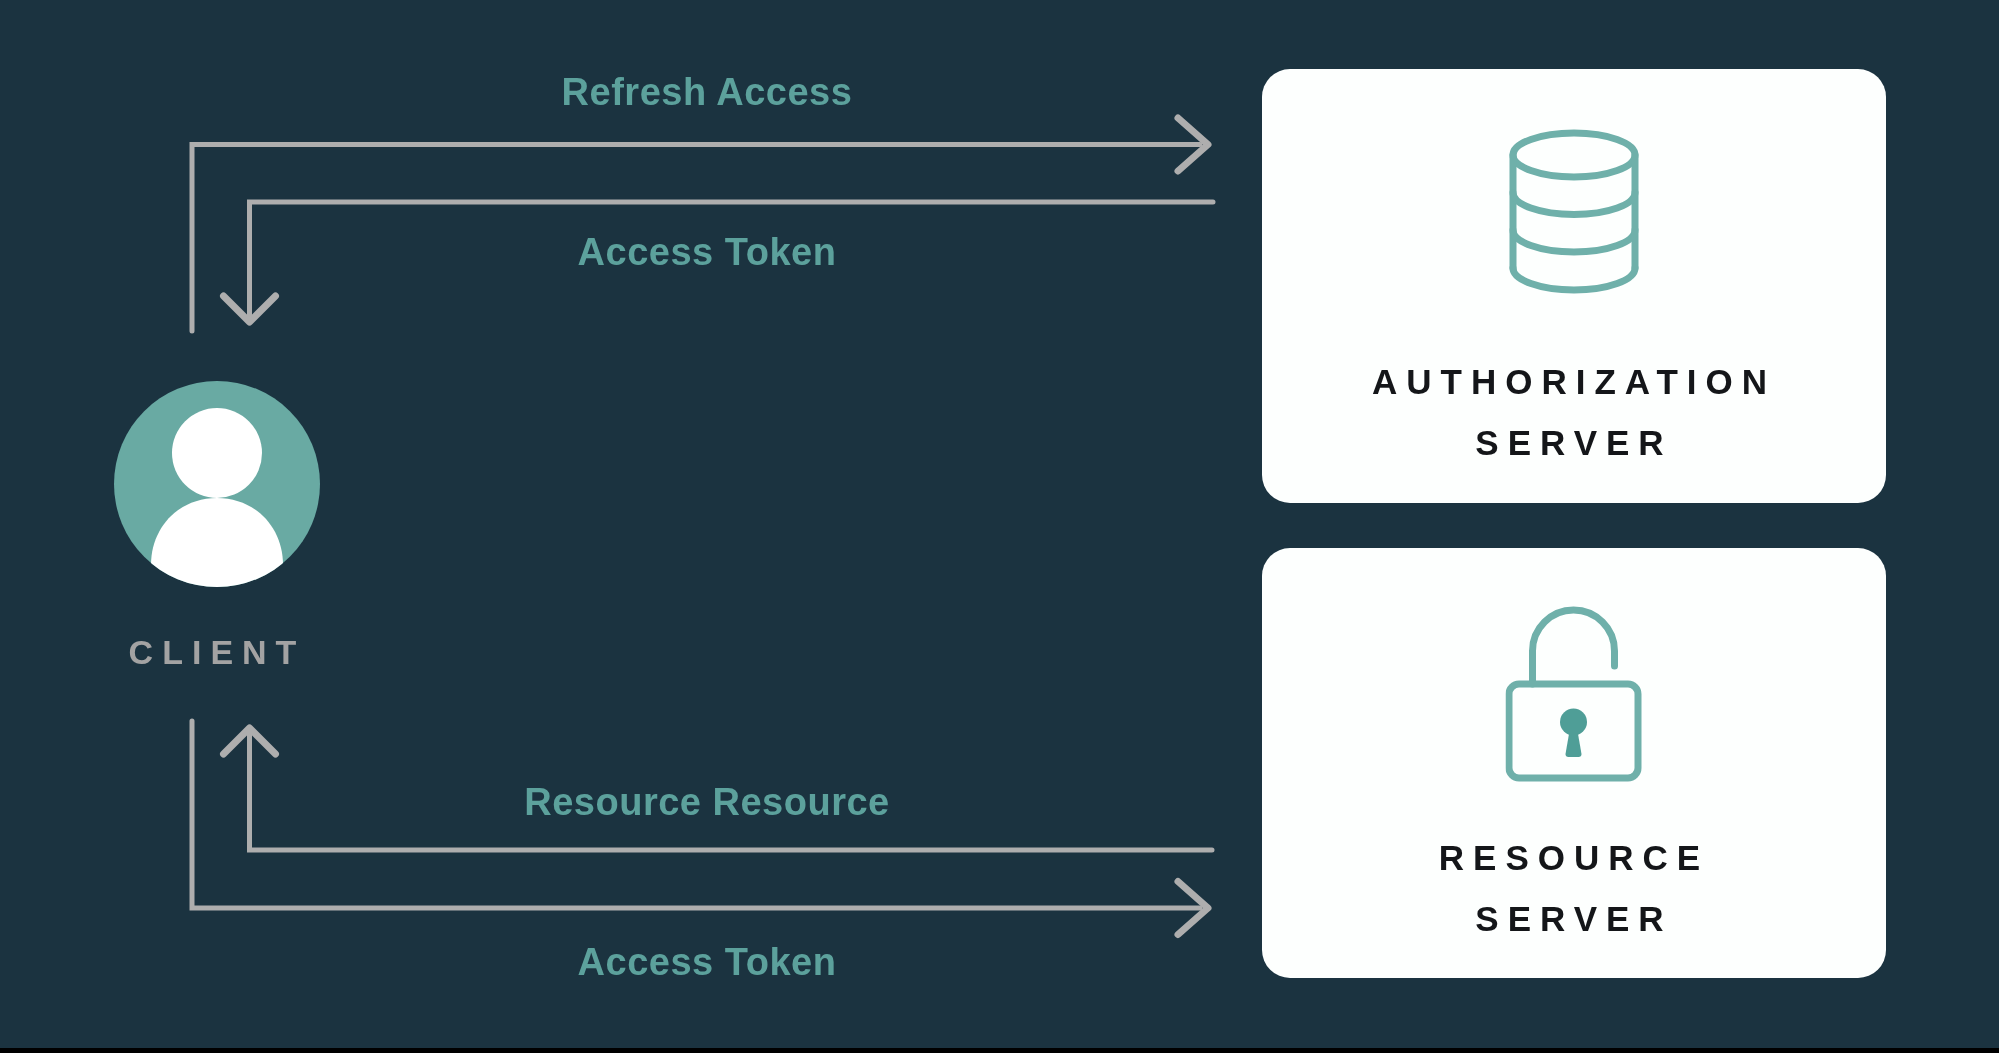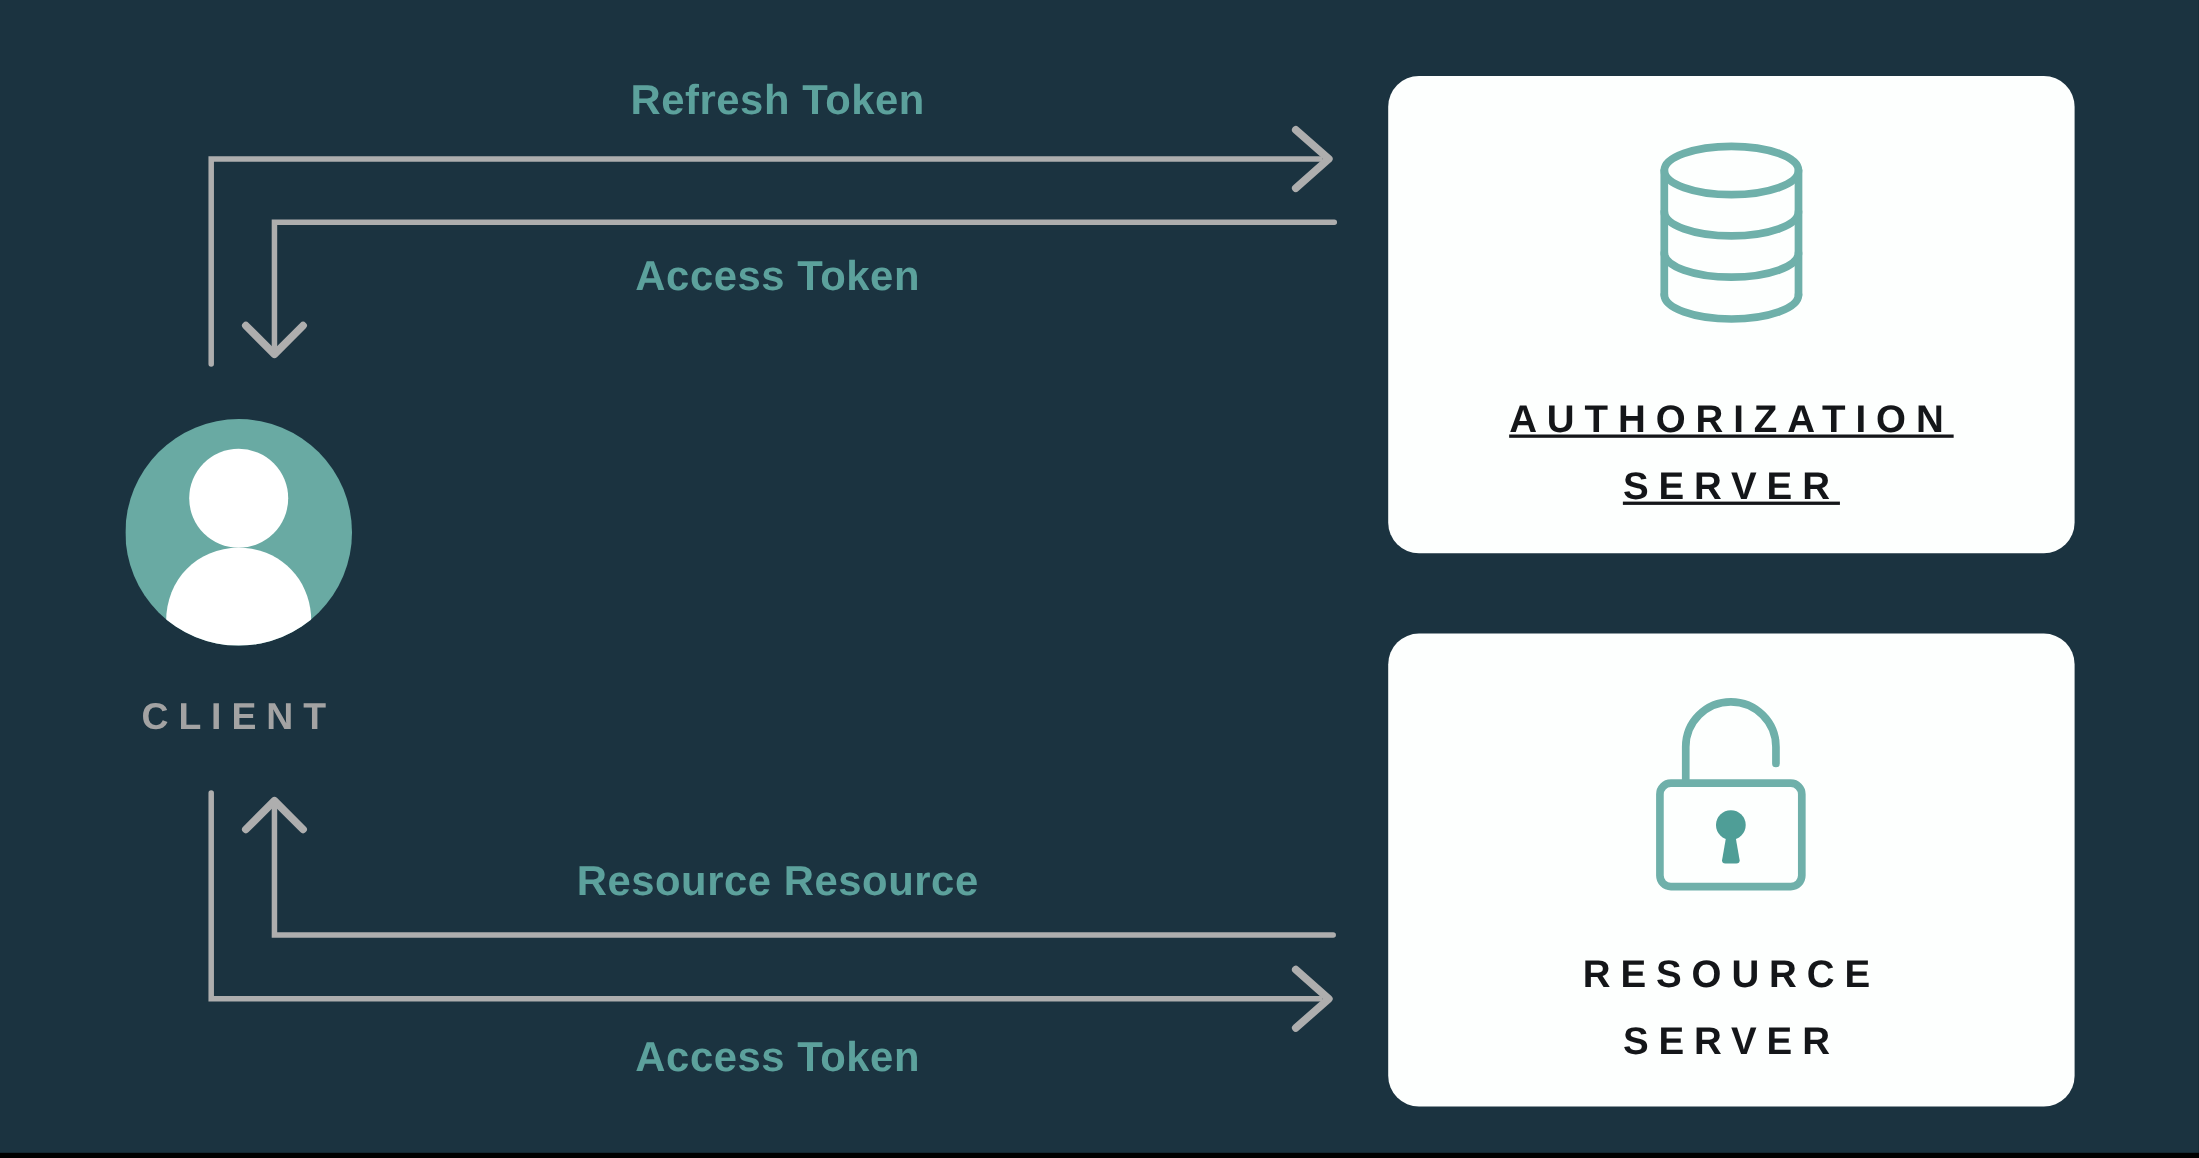--- a/index.html
+++ b/index.html
@@ -74,40 +74,40 @@
   }
 
   .card {
     position: absolute;
     left: 1262px;
     width: 624px;
     background: #fdfffe;
     border-radius: 28px;
   }
   .card-auth { top: 69px;  height: 434px; }
-  .card-res  { top: 576px; height: 430px; }
+  .card-res  { top: 548px; height: 430px; }
   .card-icon {
     position: absolute;
     left: 50%;
     transform: translateX(-50%);
   }
   .card-auth .card-icon { top: 60px; }
   .card-res  .card-icon { top: 55px; }
   .card-title {
     position: absolute;
     left: 0;
     width: 100%;
     text-align: center;
     color: #141619;
     font-size: 35px;
     line-height: 61px;
     font-weight: bold;
     letter-spacing: 9px;
   }
-  .card-auth .card-title { top: 282px; text-decoration: underline; }
+  .card-auth .card-title { top: 282px; }
   .card-res  .card-title { top: 279px; }
 </style>
 </head>
 <body>
 
 <div class="stage">
 
   <svg class="arrows" width="1999" height="1048" viewBox="0 0 1999 1048">
 
     <path class="flow-line" d="M 192 331 L 192 144.5 L 1200 144.5"></path>
@@ -116,21 +116,21 @@
     <path class="flow-line" d="M 1213 202 L 249.5 202 L 249.5 316"></path>
     <polyline class="flow-head" points="223.5,296 249.5,322 275.5,296"></polyline>
 
     <path class="flow-line" d="M 1212 850 L 249.5 850 L 249.5 734"></path>
     <polyline class="flow-head" points="223.5,754 249.5,728 275.5,754"></polyline>
 
     <path class="flow-line" d="M 192 721 L 192 908 L 1200 908"></path>
     <polyline class="flow-head" points="1178,881.5 1208,908 1178,934.5"></polyline>
   </svg>
 
-  <div class="flow-label label-refresh">Refresh Token</div>
+  <div class="flow-label label-refresh">Refresh Access</div>
   <div class="flow-label label-access-top">Access Token</div>
   <div class="flow-label label-protected">Resource Resource</div>
   <div class="flow-label label-access-bot">Access Token</div>
 
   <div class="client-node">
     <div class="avatar">
       <svg width="206" height="206" viewBox="0 0 206 206">
         <defs>
           <clipPath id="avclip">
               <circle cx="103" cy="103" r="103"></circle>

